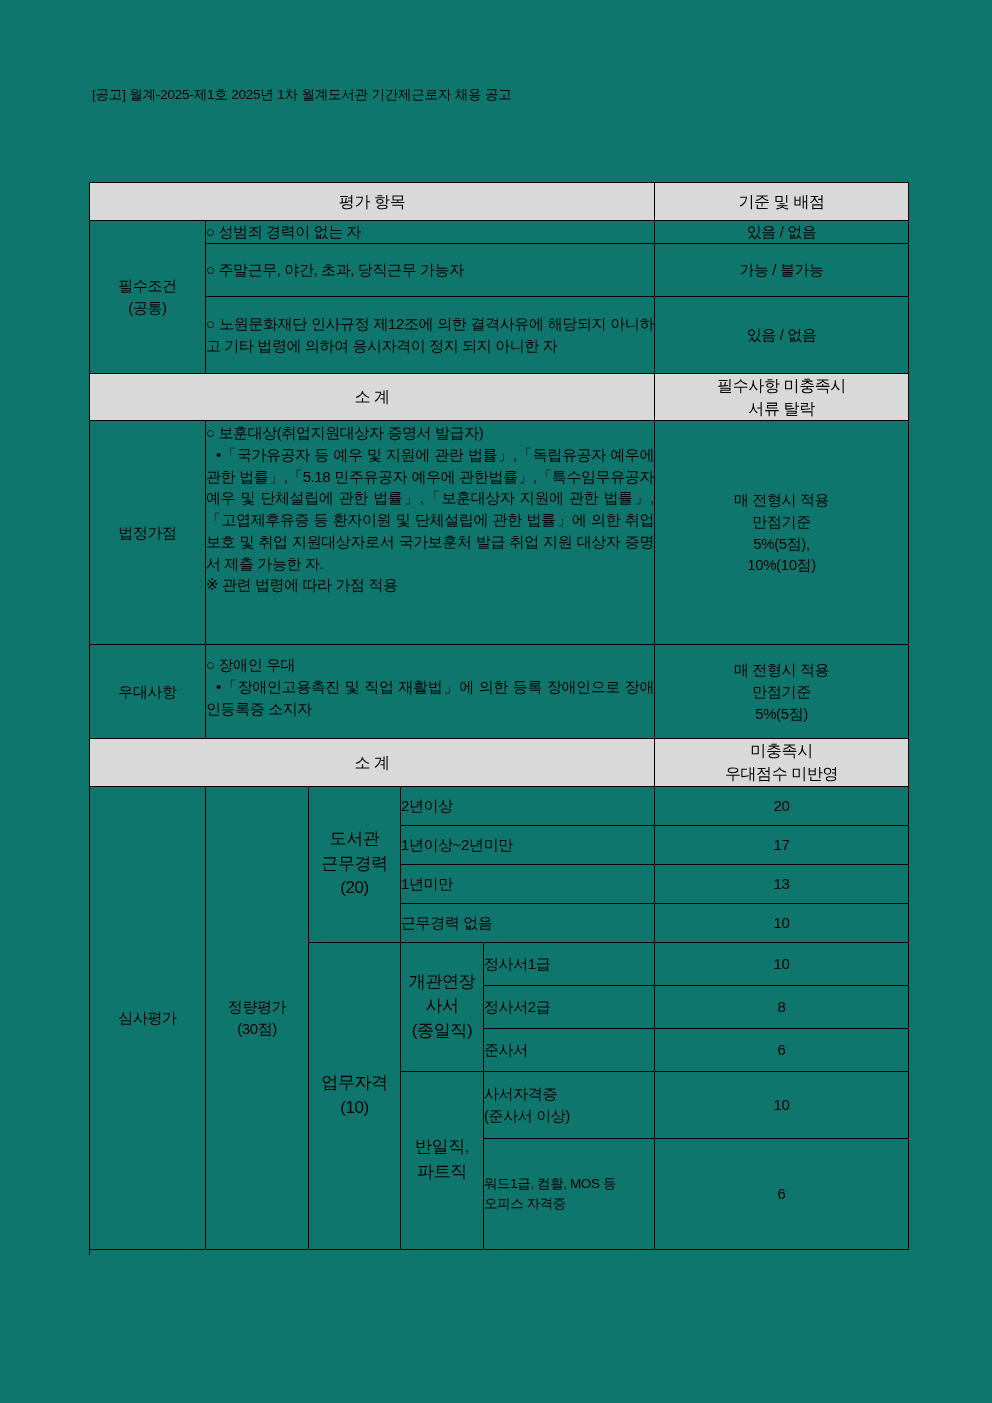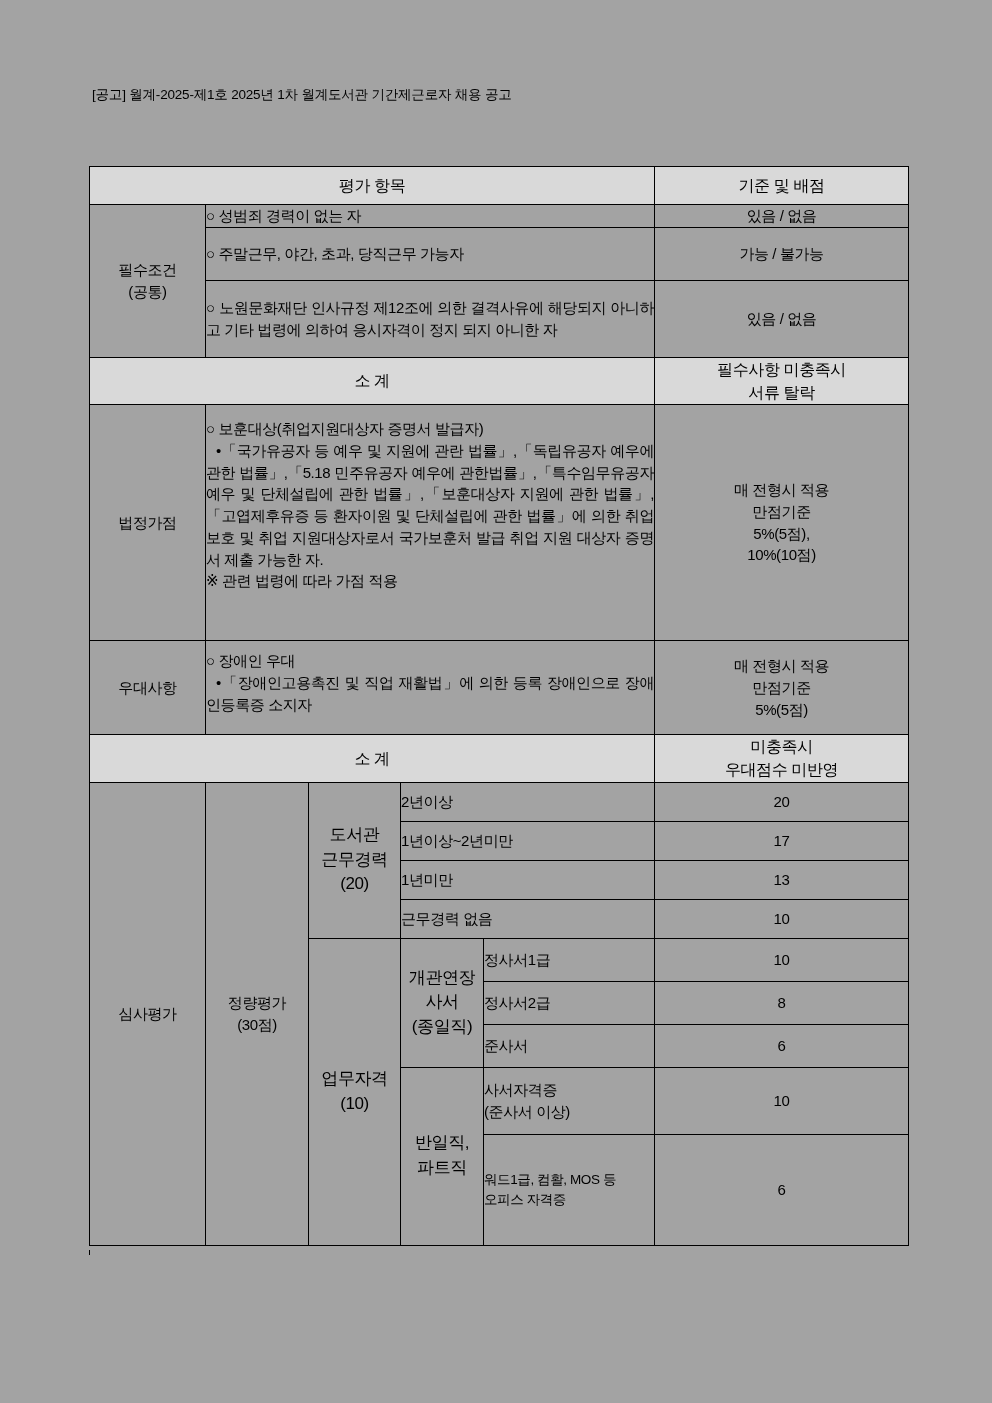--- a/index.html
+++ b/index.html
@@ -12,21 +12,21 @@
     height: 1403px;
     position: relative;
     font-family: "Liberation Sans", "DejaVu Sans", sans-serif;
     color: #000000;
     overflow: hidden;
   }
 
   .page {
     position: absolute;
     inset: 0;
-    background: #a3a3a3;
+    background: #0f766e;
   }
 
   
   .doc-header {
     position: absolute;
     left: 92px;
     top: 86px;
     font-size: 13.5px;
     letter-spacing: -0.2px;
     white-space: nowrap;
@@ -39,21 +39,21 @@
     top: 143px;
     font-size: 16.5px;
     letter-spacing: -0.3px;
     white-space: nowrap;
   }
 
   
   .tbl-wrap {
     position: absolute;
     left: 89px;
-    top: 166px;
+    top: 182px;
     width: 819px;
   }
   table.main {
     border-collapse: collapse;
     width: 819px;
     table-layout: fixed;
     font-size: 15px;
   }
   table.main td, table.main th {
     border: 1px solid #000;
@@ -161,21 +161,21 @@
       <tr>
         <td class="subtotal" colspan="5" style="height:46px">소 계</td>
         <td class="subtotal">
           <span class="line">필수사항 미충족시</span>
           <span class="line">서류 탈락</span>
         </td>
       </tr>
 
       <tr>
         <td class="ctr">법정가점</td>
-        <td class="cell-pad-j" colspan="4" style="height:222px; vertical-align:top; padding-top:13px">
+        <td class="cell-pad-j" colspan="4" style="height:222px; vertical-align:top; padding-top:1px">
           <span class="line">○ 보훈대상(취업지원대상자 증명서 발급자)</span>
           <span class="indent-bullet">•「국가유공자 등 예우 및 지원에 관란 법률」,「독립유공자 예우에 관한 법률」,「5.18 민주유공자 예우에 관한법률」,「특수임무유공자 예우 및 단체설립에 관한 법률」,「보훈대상자 지원에 관한 법률」,「고엽제후유증 등 환자이원 및 단체설립에 관한 법률」에 의한 취업 보호 및 취업 지원대상자로서 국가보훈처 발급 취업 지원 대상자 증명서 제출 가능한 자.</span>
           <span class="indent-note">※ 관련 법령에 따라 가점 적용</span>
         </td>
         <td class="rightcol">
           <span class="line">매 전형시 적용</span>
           <span class="line">만점기준</span>
           <span class="line">5%(5점),</span>
           <span class="line">10%(10점)</span>
         </td>

